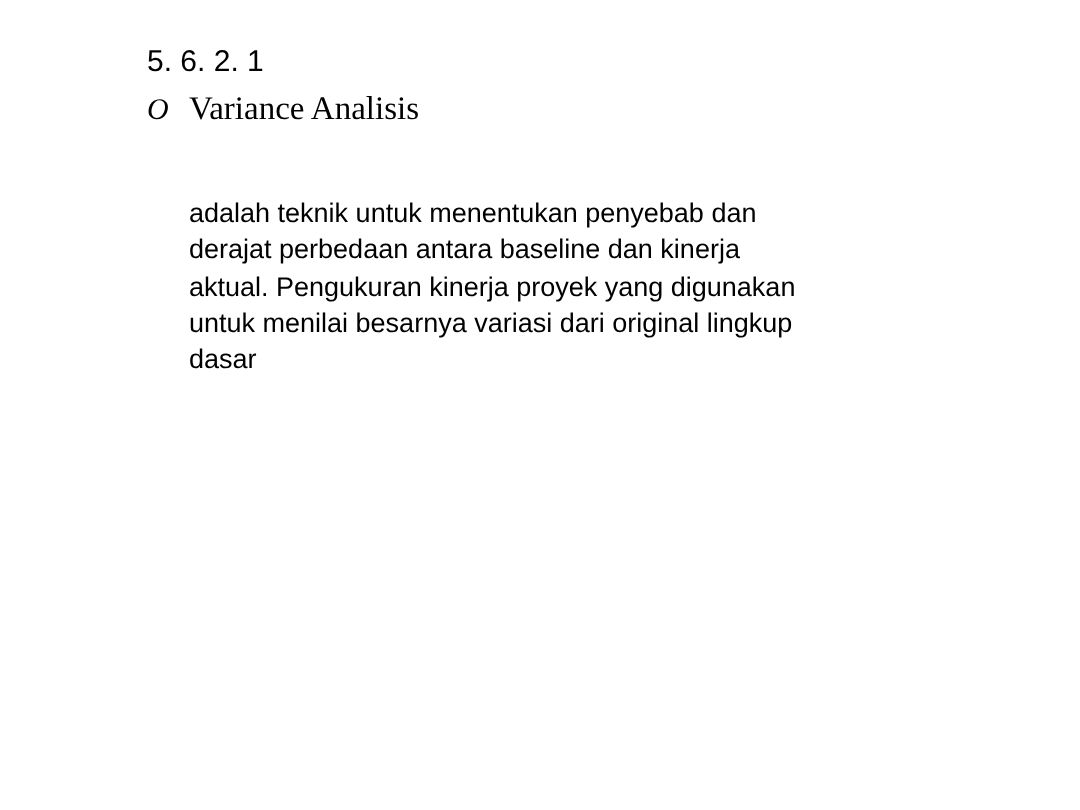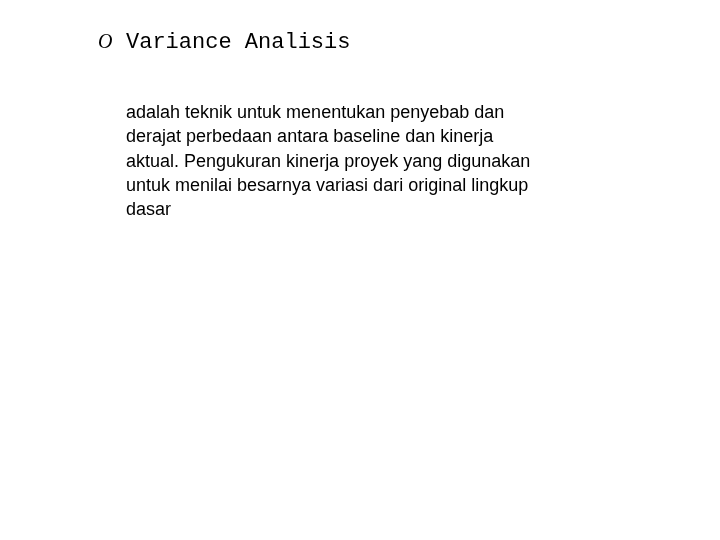--- a/index.html
+++ b/index.html
@@ -42,37 +42,38 @@
       margin-bottom: 4px;
     }
     .bullet {
       font-family: Georgia, serif;
       font-size: 20px;
       font-style: italic;
       margin-right: 10px;
       min-width: 18px;
     }
     .item-title {
-      font-family: Liberation Mono, monospace;
+      font-family: Liberation Serif, serif;
       font-size: 22px;
       text-align: center;
     }
     .desc {
       font-family: Arial, Helvetica, sans-serif;
       font-size: 18px;
       line-height: 1.35;
       padding-left: 28px;
       padding-right: 100px;
       margin-top: 45px;
     }
   </style>
 </head>
 <body>
 
 <div class="slide">
   <div class="content">
+    <div class="section-number">5. 6. 2. 1</div>
     <div class="list-row">
       <span class="bullet">O</span>
       <span class="item-title">Variance Analisis</span>
     </div>
     <div class="desc">adalah teknik untuk menentukan penyebab dan derajat perbedaan antara baseline dan kinerja aktual. Pengukuran kinerja proyek yang digunakan untuk menilai besarnya variasi dari original lingkup dasar</div>
   </div>
 </div>
 
 </body></html>

